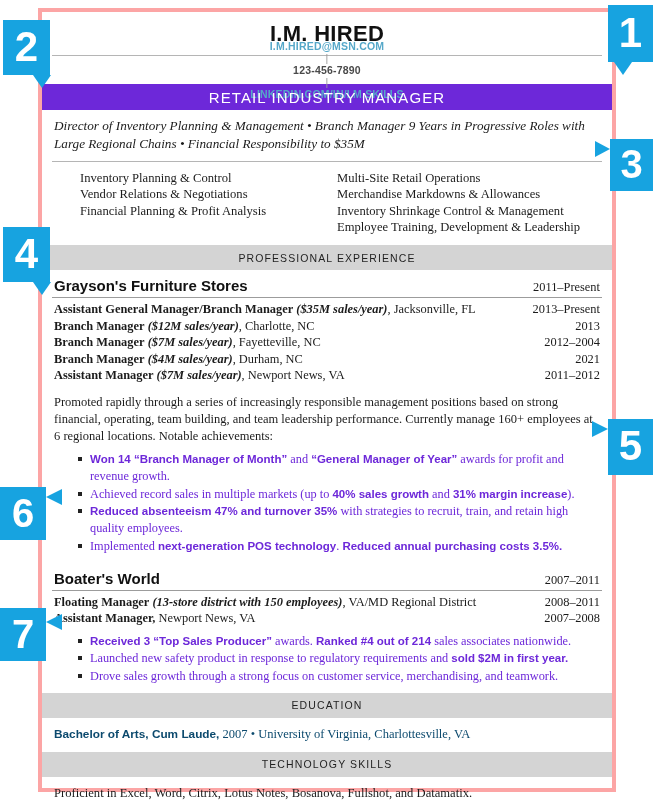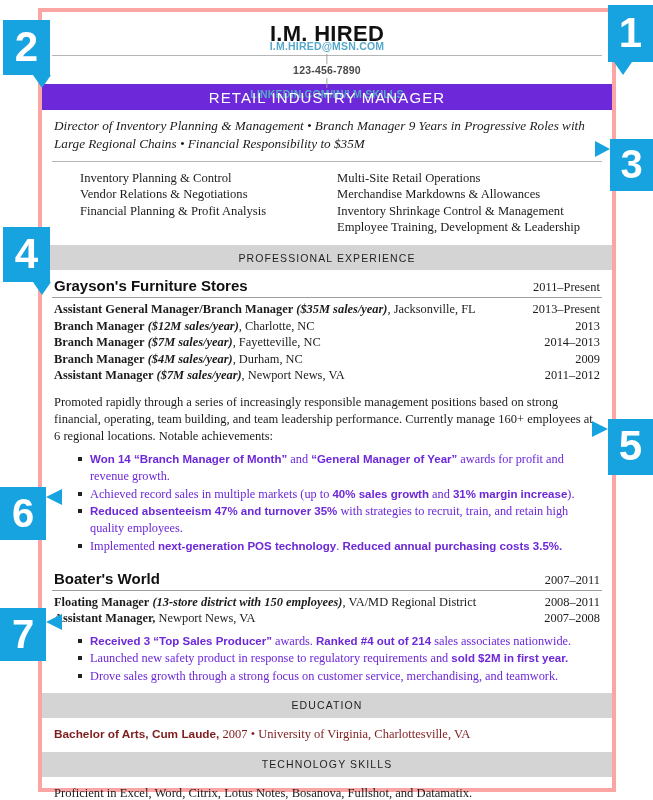--- a/index.html
+++ b/index.html
@@ -181,21 +181,21 @@
     left: -12px;
     top: 6px;
     width: 4px;
     height: 4px;
     background: #222;
   }
 
   .edu-line {
     padding: 9px 2px 10px 2px;
     font-size: 12.5px;
-    color: #7f1d1d;
+    color: #0c4a6e;
   }
   .edu-line .hdr {
     font-family: "Liberation Sans", sans-serif;
     font-weight: bold;
     font-size: 11.8px;
   }
   .tech-line {
     padding: 9px 2px 9px 2px;
     font-size: 12.6px;
     color: #1b1b1b;
@@ -295,25 +295,25 @@
             <div class="role-row">
               <span><span class="role-title">Assistant General Manager/Branch Manager</span> <span class="role-paren">($35M sales/year)</span><span>, Jacksonville, FL</span></span>
               <span class="role-dates">2013–Present</span>
             </div>
             <div class="role-row">
               <span><span class="role-title">Branch Manager</span> <span class="role-paren">($12M sales/year)</span><span>, Charlotte, NC</span></span>
               <span class="role-dates">2013</span>
             </div>
             <div class="role-row">
               <span><span class="role-title">Branch Manager</span> <span class="role-paren">($7M sales/year)</span><span>, Fayetteville, NC</span></span>
-              <span class="role-dates">2014–2013</span>
+              <span class="role-dates">2012–2004</span>
             </div>
             <div class="role-row">
               <span><span class="role-title">Branch Manager</span> <span class="role-paren">($4M sales/year)</span><span>, Durham, NC</span></span>
-              <span class="role-dates">2009</span>
+              <span class="role-dates">2021</span>
             </div>
             <div class="role-row">
               <span><span class="role-title">Assistant Manager</span> <span class="role-paren">($7M sales/year)</span><span>, Newport News, VA</span></span>
               <span class="role-dates">2011–2012</span>
             </div>
           </div>
         <div class="para">Promoted rapidly through a series of increasingly responsible management positions based on strong financial, operating, team building, and team leadership performance. Currently manage 160+ employees at 6 regional locations. Notable achievements:</div>
         <ul class="bullets" id="job0-bullets">
             <li><span class="bullets-bold" style="font-family: &quot;Liberation Sans&quot;, sans-serif; font-weight: bold; font-size: 11.5px;">Won 14 “Branch Manager of Month”</span><span> and </span><span class="bullets-bold" style="font-family: &quot;Liberation Sans&quot;, sans-serif; font-weight: bold; font-size: 11.5px;">“General Manager of Year”</span><span> awards for profit and revenue growth.</span></li>
             <li><span>Achieved record sales in multiple markets (up to </span><span class="bullets-bold" style="font-family: &quot;Liberation Sans&quot;, sans-serif; font-weight: bold; font-size: 11.5px;">40% sales growth</span><span> and </span><span class="bullets-bold" style="font-family: &quot;Liberation Sans&quot;, sans-serif; font-weight: bold; font-size: 11.5px;">31% margin increase</span><span>).</span></li>

